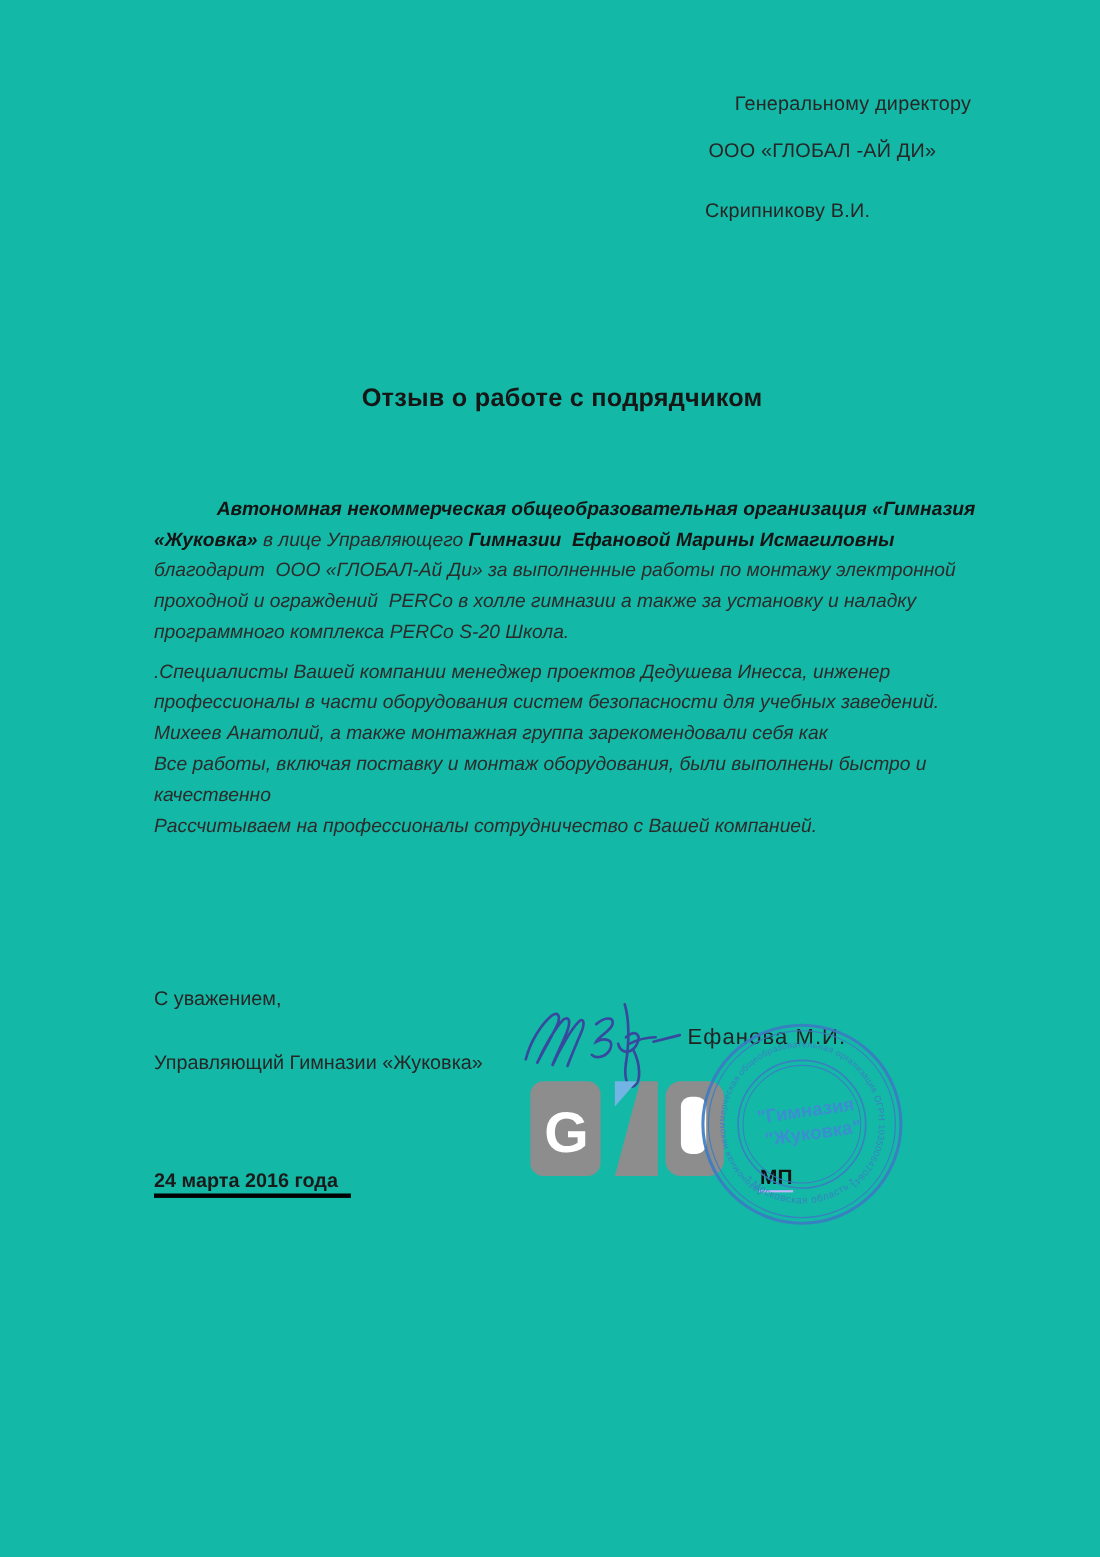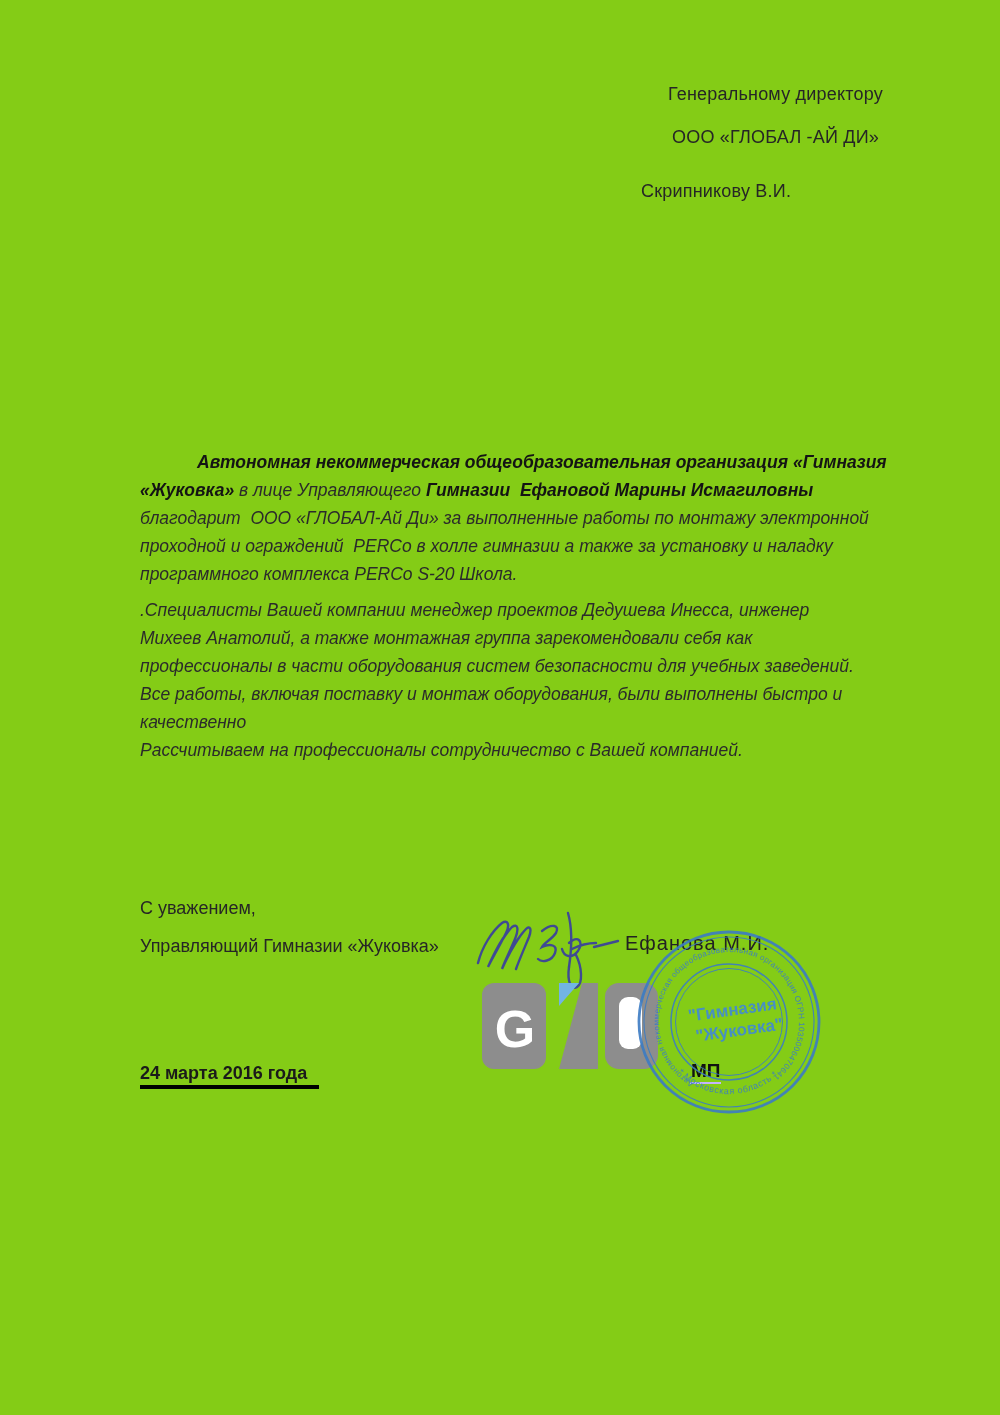--- a/index.html
+++ b/index.html
@@ -1,19 +1,19 @@
 <!DOCTYPE html>
 <html><head>
 <meta charset="utf-8">
 <style>
   html,body{margin:0;padding:0;background:#e8e8e8;}
   .page{
     position:relative;
     width:1000px;height:1415px;
-    background:#84cc16;
+    background:#14b8a6;
     font-family:"Liberation Sans", sans-serif;
     color:#2e2e2e;
     overflow:hidden;
     margin:0 auto;
   }
   .abs{position:absolute;}
   .hline{font-size:18px;color:#262626;letter-spacing:.2px;white-space:pre;}
   .title{
     left:0;right:0;top:348px;text-align:center;padding-left:22px;
     font-size:23px;font-weight:bold;color:#161616;letter-spacing:.2px;
@@ -34,46 +34,47 @@
   }
   .stamp-svg{opacity:.9;}
   svg text{font-family:"Liberation Sans", sans-serif;}
 </style>
 </head>
 <body>
 
 <div class="page">
 
   <div class="abs hline" style="left:668px;top:84px;">Генеральному директору</div>
-  <div class="abs hline" style="left:644px;top:127px;margin-left:28px;">ООО «ГЛОБАЛ -АЙ ДИ»</div>
+  <div class="abs hline" style="left:644px;top:127px;">ООО «ГЛОБАЛ -АЙ ДИ»</div>
   <div class="abs hline" style="left:641px;top:181px;">Скрипникову В.И.</div>
 
+  <div class="abs title">Отзыв о работе с подрядчиком</div>
 
   <div class="abs para" style="top:448px;">
     <div class="line b indent">Автономная некоммерческая общеобразовательная организация «Гимназия</div>
     <div class="line"><span class="b">«Жуковка»</span><span> в лице Управляющего </span><span class="b">Гимназии  Ефановой Марины Исмагиловны</span></div>
     <div class="line">благодарит  ООО «ГЛОБАЛ-Ай Ди» за выполненные работы по монтажу электронной</div>
     <div class="line">проходной и ограждений  PERCo в холле гимназии а также за установку и наладку</div>
     <div class="line">программного комплекса PERCo S-20 Школа.</div>
   </div>
 
   <div class="abs para" style="top:596px;">
     <div class="line">.Специалисты Вашей компании менеджер проектов Дедушева Инесса, инженер</div>
+    <div class="line">профессионалы в части оборудования систем безопасности для учебных заведений.</div>
     <div class="line">Михеев Анатолий, а также монтажная группа зарекомендовали себя как</div>
-    <div class="line">профессионалы в части оборудования систем безопасности для учебных заведений.</div>
     <div class="line">Все работы, включая поставку и монтаж оборудования, были выполнены быстро и</div>
     <div class="line">качественно</div>
   </div>
 
   <div class="abs para" style="top:736px;">
     <div class="line">Рассчитываем на профессионалы сотрудничество с Вашей компанией.</div>
   </div>
 
   <div class="abs signoff" style="left:140px;top:898px;">С уважением,</div>
-  <div class="abs signoff" style="left:140px;top:936px;">Управляющий Гимназии «Жуковка»</div>
+  <div class="abs signoff" style="left:140px;top:956px;">Управляющий Гимназии «Жуковка»</div>
   <div class="abs name" style="left:625px;top:932px;">Ефанова М.И.</div>
 
   <svg class="abs" style="left:472px;top:903px;" width="160" height="95" viewBox="0 0 160 95">
     <g fill="none" stroke="#3a3f9e" stroke-width="2.4" stroke-linecap="round" opacity="0.92">
       <path d="M6,60 C10,44 20,28 30,20 C36,16 38,22 34,30 C28,42 20,56 16,64
                C24,46 34,30 40,24 C46,20 47,26 43,36 C38,48 32,60 30,66
                C38,48 48,32 54,26 C58,22 60,26 57,34 C52,46 46,60 44,66"></path>
       <path d="M70,28 C80,20 88,22 84,30 C80,36 72,40 70,44 C78,40 86,42 83,50 C80,58 70,60 66,56"></path>
       <path d="M96,10 C100,24 100,44 97,64"></path>
       <path d="M97,40 C106,32 112,38 106,48 C100,56 92,54 90,46"></path>

